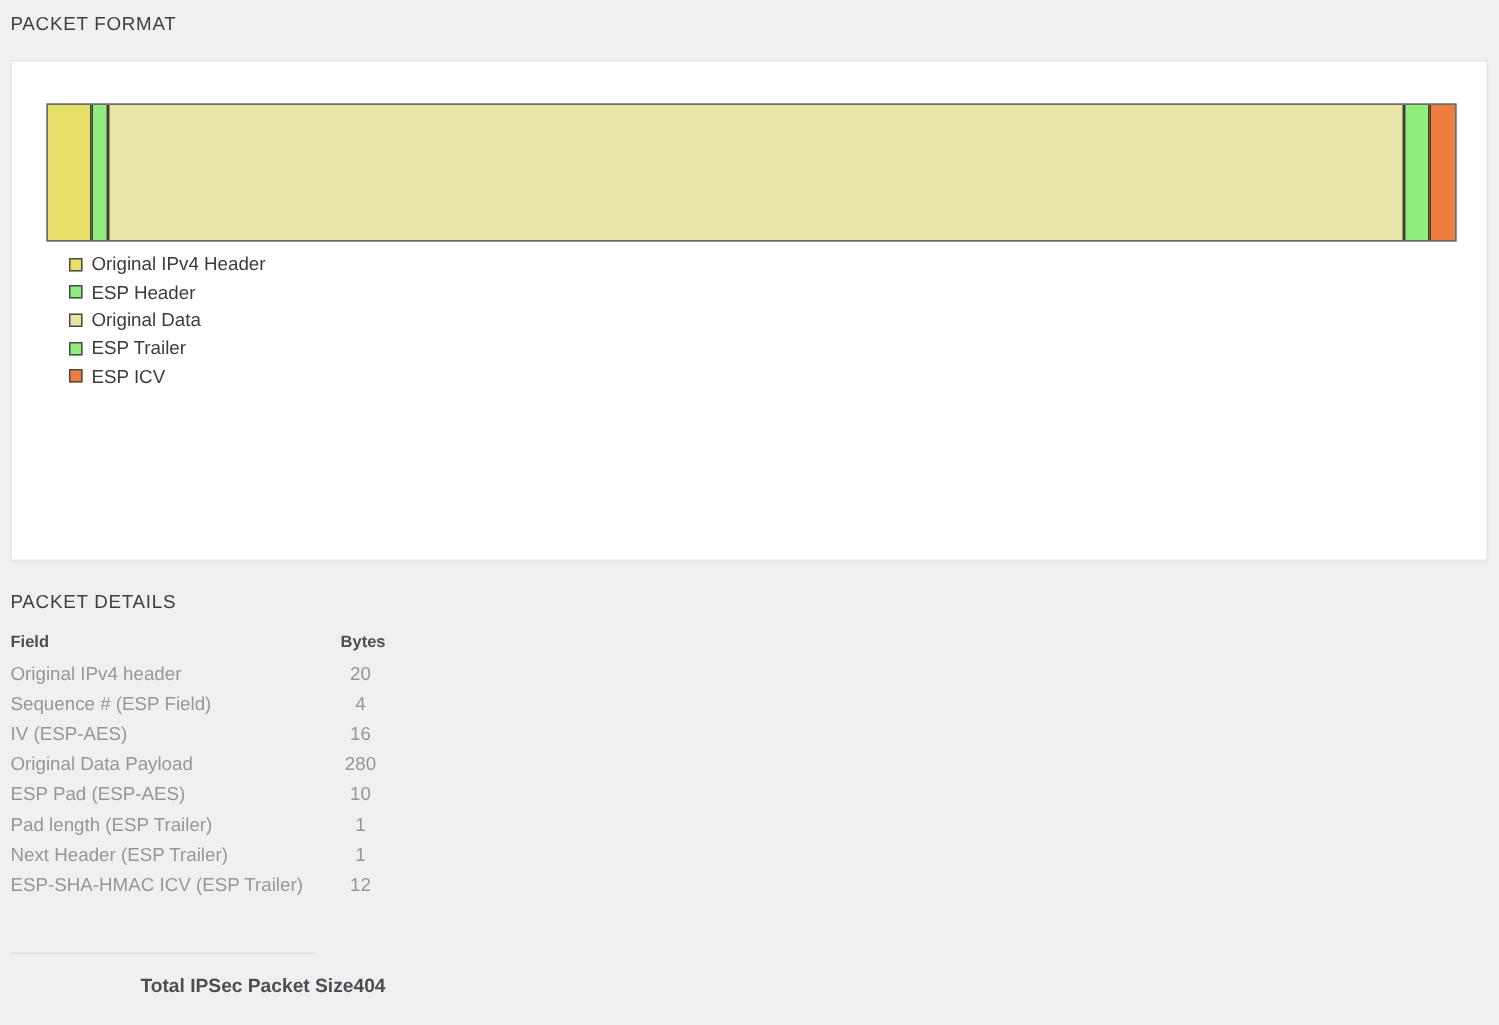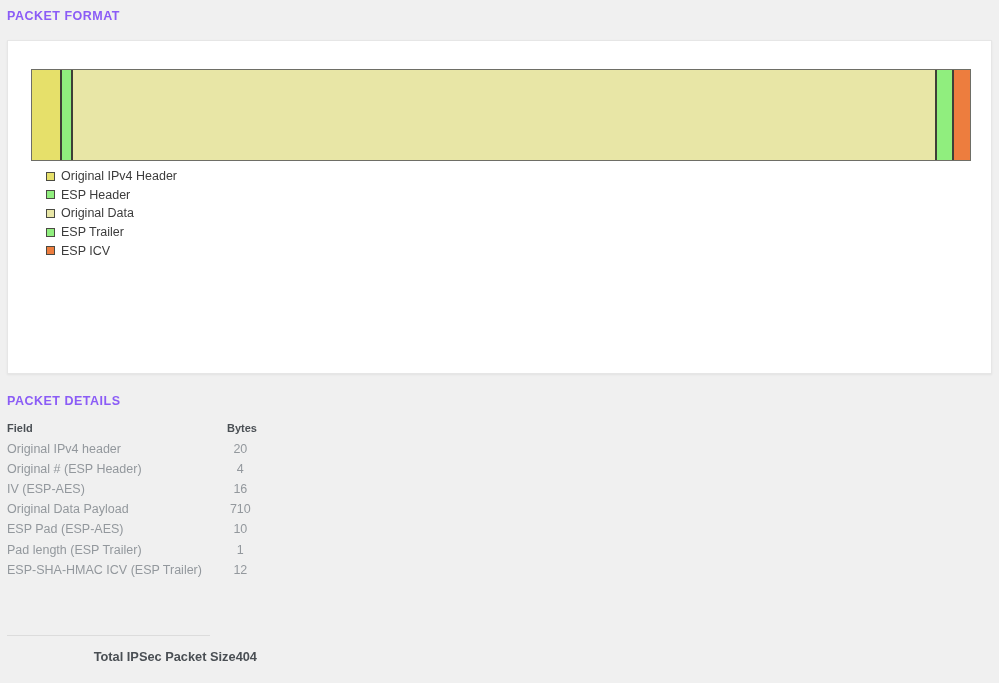--- a/index.html
+++ b/index.html
@@ -14,23 +14,23 @@
     color: #555b60;
     overflow: hidden;
     position: relative;
   }
 
   
   .section-title {
     position: absolute;
     left: 7px;
     font-size: 12.5px;
-    font-weight: bold;
+    font-weight: normal;
     letter-spacing: 0.5px;
-    color: #8b5cf6;
+    color: #404040;
     margin: 0;
   }
   #packet-format-title { top: 9px; }
   #packet-details-title { top: 394px; }
 
   
   .card {
     position: absolute;
     left: 7px;
     top: 40px;
@@ -183,37 +183,41 @@
         <th class="col-field">Field</th>
         <th class="col-bytes">Bytes</th>
       </tr>
     </thead>
     <tbody id="details-body">
         <tr>
           <td class="cell-field">Original IPv4 header</td>
           <td class="cell-bytes">20</td>
         </tr>
         <tr>
-          <td class="cell-field">Original # (ESP Header)</td>
+          <td class="cell-field">Sequence # (ESP Field)</td>
           <td class="cell-bytes">4</td>
         </tr>
         <tr>
           <td class="cell-field">IV (ESP-AES)</td>
           <td class="cell-bytes">16</td>
         </tr>
         <tr>
           <td class="cell-field">Original Data Payload</td>
-          <td class="cell-bytes">710</td>
+          <td class="cell-bytes">280</td>
         </tr>
         <tr>
           <td class="cell-field">ESP Pad (ESP-AES)</td>
           <td class="cell-bytes">10</td>
         </tr>
         <tr>
           <td class="cell-field">Pad length (ESP Trailer)</td>
+          <td class="cell-bytes">1</td>
+        </tr>
+        <tr>
+          <td class="cell-field">Next Header (ESP Trailer)</td>
           <td class="cell-bytes">1</td>
         </tr>
         <tr>
           <td class="cell-field">ESP-SHA-HMAC ICV (ESP Trailer)</td>
           <td class="cell-bytes">12</td>
         </tr>
       </tbody>
   </table>
 </div>
 

